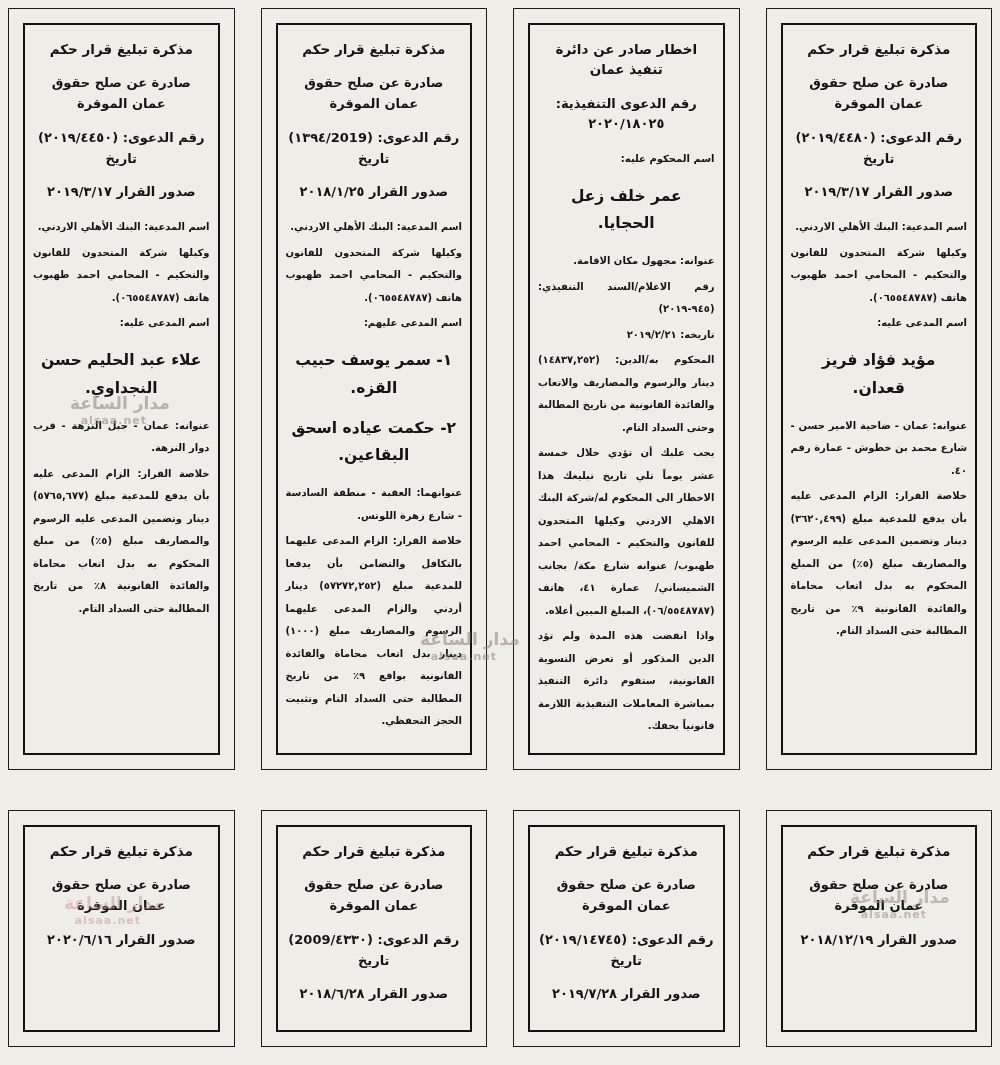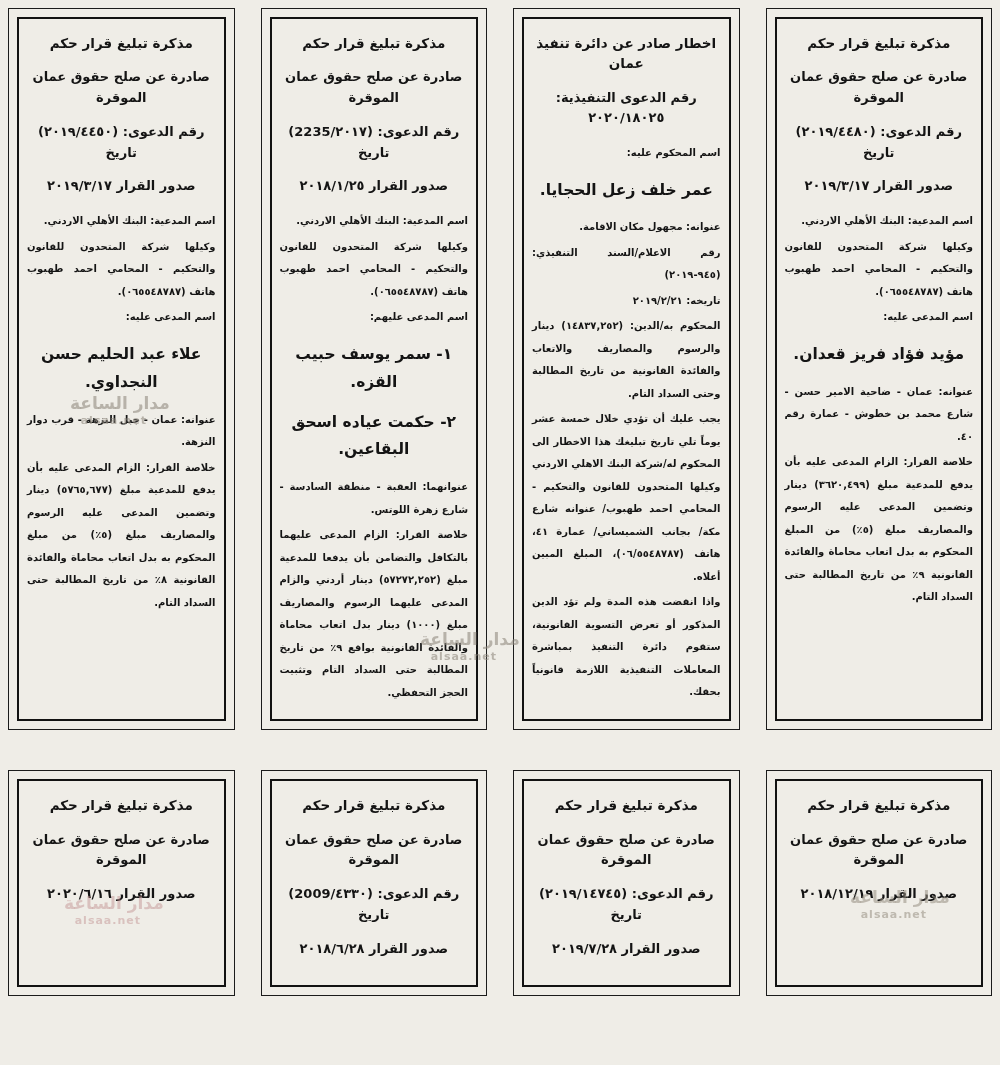--- a/index.html
+++ b/index.html
@@ -15,21 +15,21 @@
   }
   .grid{
     display:grid;
     grid-template-columns:repeat(4,1fr);
     column-gap:26px;
     row-gap:40px;
     align-items:stretch;
   }
   .notice{
     border:1px solid #1b1b1b;
-    padding:8px;
+    padding:14px;
     background:#efede7;
   }
   .inner{
     border:2px solid #121212;
     padding:10px 8px 12px;
     box-sizing:border-box;
     height:100%;
   }
   .line{color:#141414;font-weight:bold;}
   .t-title{text-align:center;font-size:13.5px;line-height:1.5;margin:4px 0 14px;}
@@ -82,21 +82,21 @@
           <div class="line t-body">تاريخه: ٢٠١٩/٢/٢١</div>
           <div class="line t-body">المحكوم به/الدين: (١٤٨٣٧,٢٥٢) دينار والرسوم والمصاريف والاتعاب والفائدة القانونية من تاريخ المطالبة وحتى السداد التام.</div>
           <div class="line t-body">يجب عليك أن تؤدي خلال خمسة عشر يوماً تلي تاريخ تبليغك هذا الاخطار الى المحكوم له/شركة البنك الاهلي الاردني وكيلها المتحدون للقانون والتحكيم - المحامي احمد طهبوب/ عنوانه شارع مكة/ بجانب الشميساني/ عمارة ٤١، هاتف (٠٦/٥٥٤٨٧٨٧)، المبلغ المبين أعلاه.</div>
           <div class="line t-body">واذا انقضت هذه المدة ولم تؤد الدين المذكور أو تعرض التسوية القانونية، ستقوم دائرة التنفيذ بمباشرة المعاملات التنفيذية اللازمة قانونياً بحقك.</div>
         </div>
       </article>
       <article class="notice">
         <div class="inner">
           <div class="line t-title">مذكرة تبليغ قرار حكم</div>
           <div class="line t-head">صادرة عن صلح حقوق عمان الموقرة</div>
-          <div class="line t-head">رقم الدعوى: (2235/٢٠١٧) تاريخ</div>
+          <div class="line t-head">رقم الدعوى: (١٣٩٤/2019) تاريخ</div>
           <div class="line t-head">صدور القرار ٢٠١٨/١/٢٥</div>
           <div class="line t-body">اسم المدعية: البنك الأهلي الاردني.</div>
           <div class="line t-body">وكيلها شركة المتحدون للقانون والتحكيم - المحامي احمد طهبوب هاتف (٠٦٥٥٤٨٧٨٧).</div>
           <div class="line t-body">اسم المدعى عليهم:</div>
           <div class="line t-name">١- سمر يوسف حبيب القزه.</div>
           <div class="line t-name">٢- حكمت عياده اسحق البقاعين.</div>
           <div class="line t-body">عنوانهما: العقبة - منطقة السادسة - شارع زهرة اللوتس.</div>
           <div class="line t-body">خلاصة القرار: الزام المدعى عليهما بالتكافل والتضامن بأن يدفعا للمدعية مبلغ (٥٧٢٧٢,٢٥٢) دينار أردني والزام المدعى عليهما الرسوم والمصاريف مبلغ (١٠٠٠) دينار بدل اتعاب محاماة والفائدة القانونية بواقع ٩٪ من تاريخ المطالبة حتى السداد التام وتثبيت الحجز التحفظي.</div>
         </div>
       </article>

